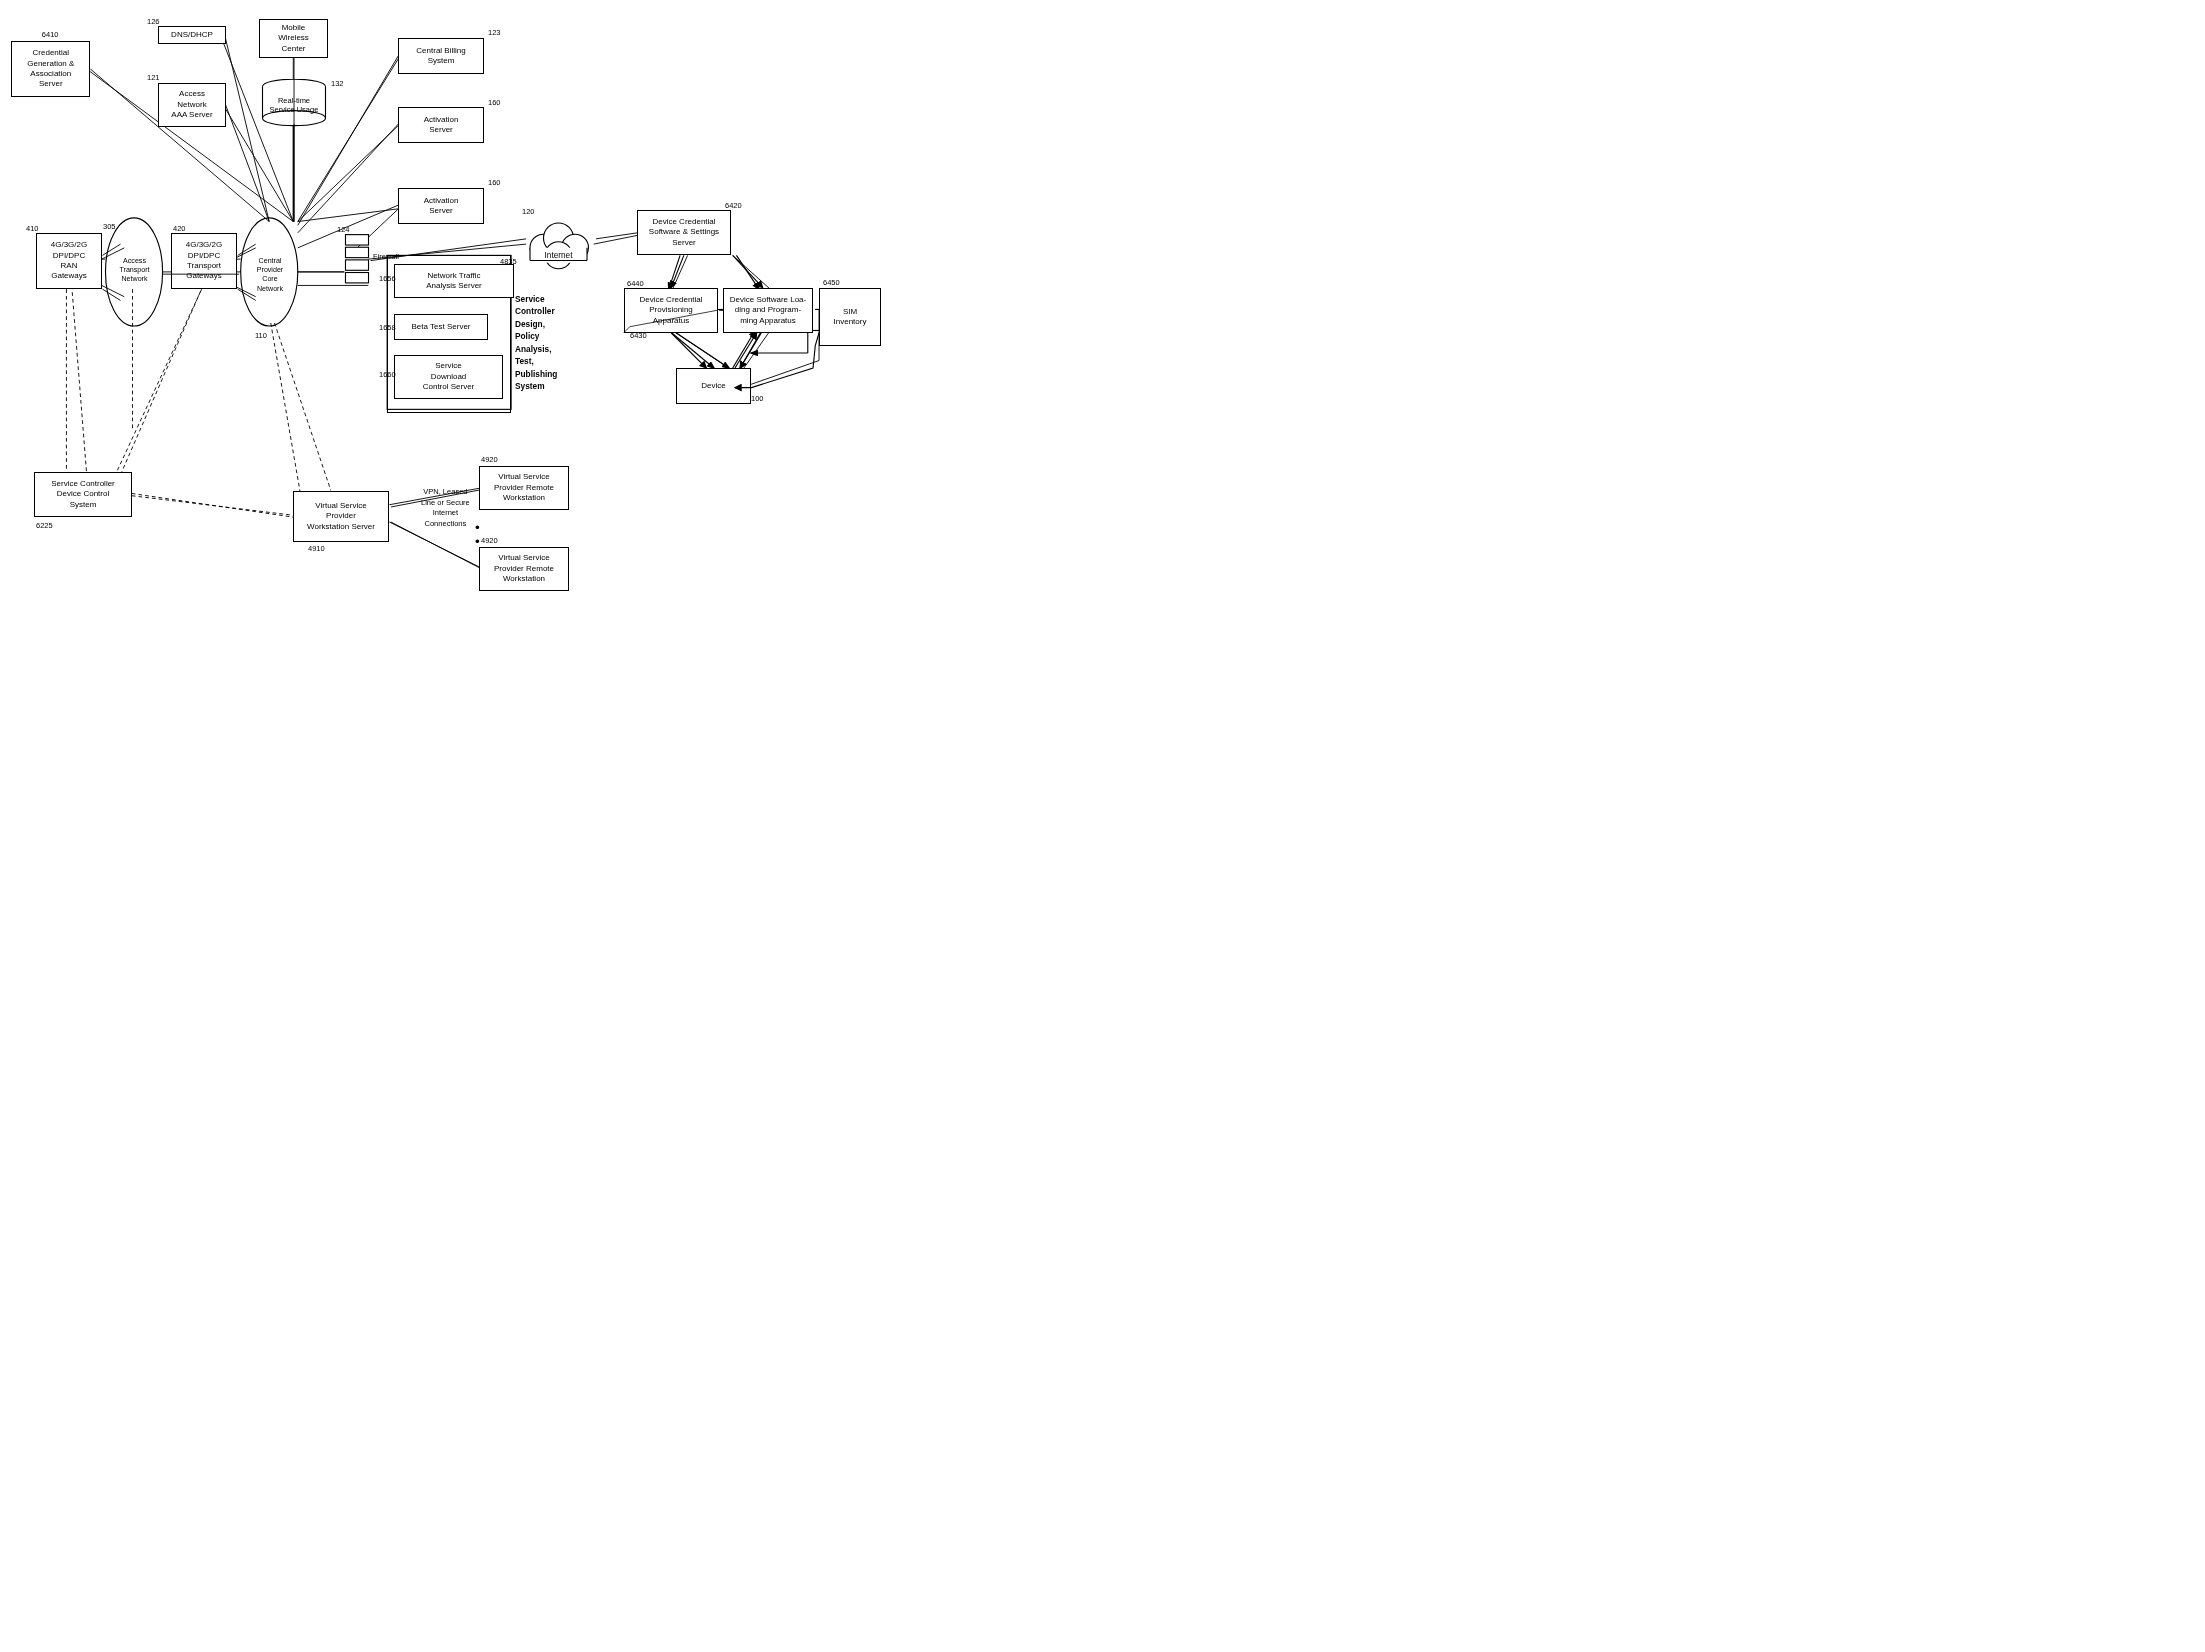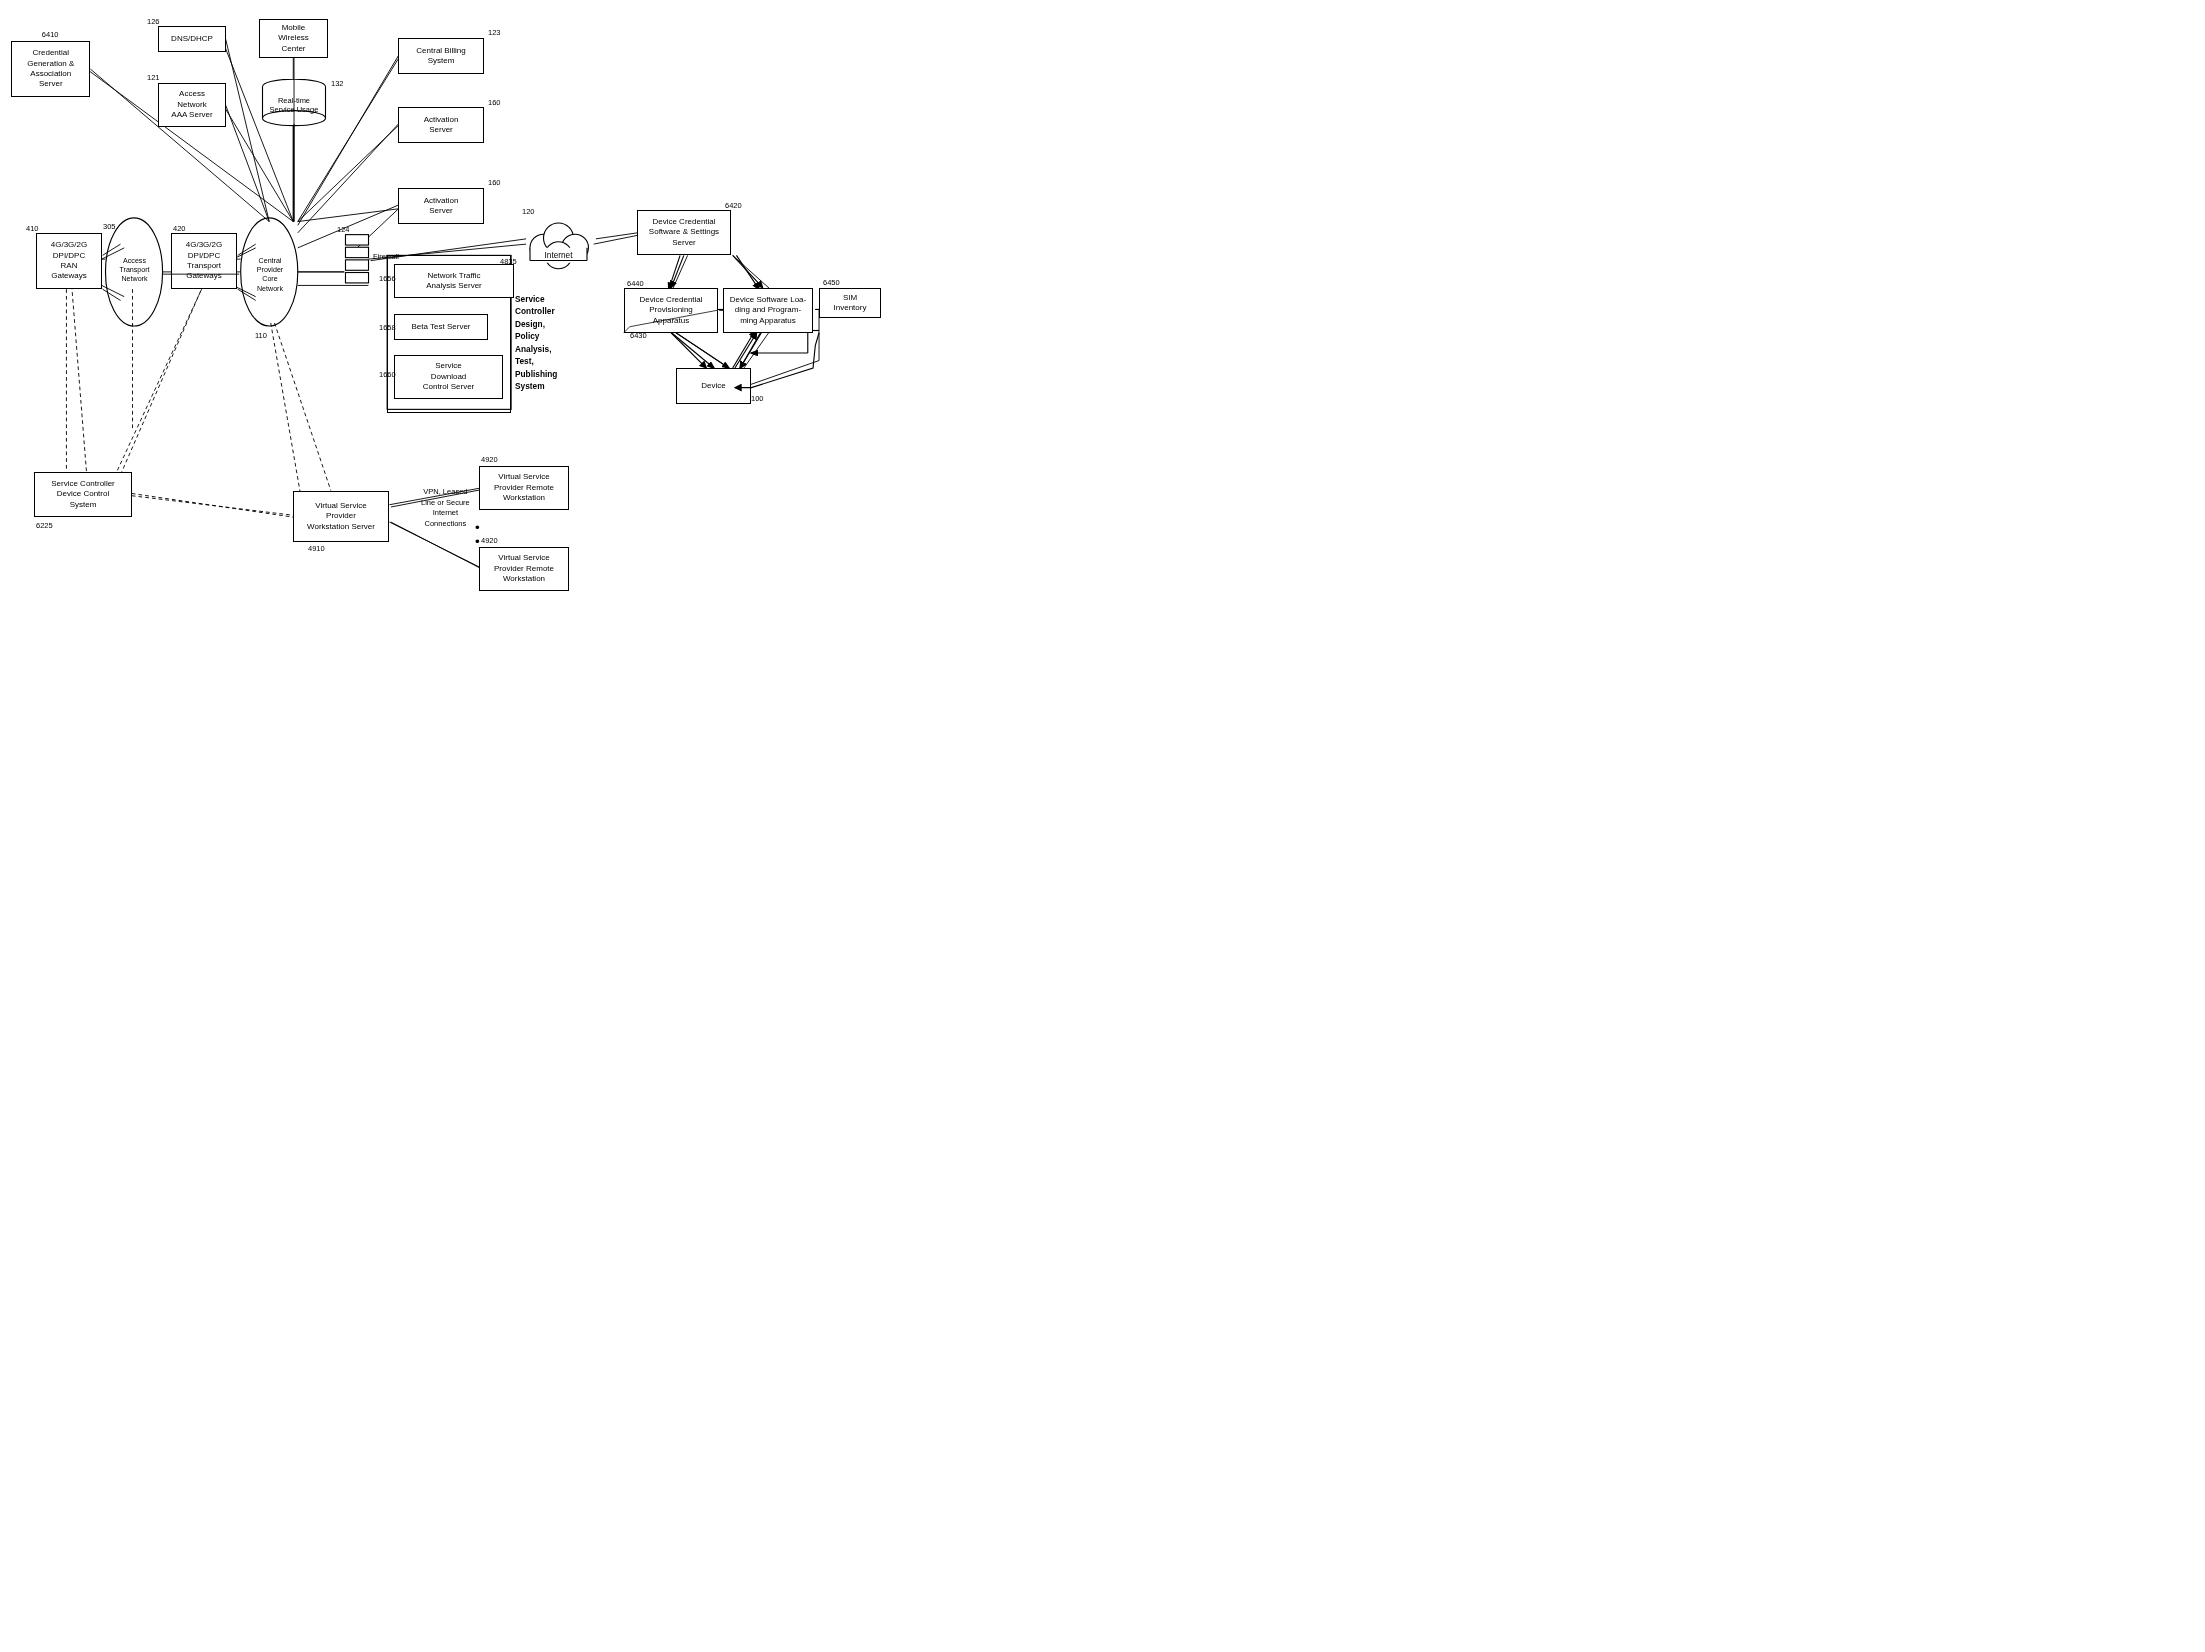--- a/index.html
+++ b/index.html
@@ -150,21 +150,21 @@
     <line x1="1015" y1="440" x2="985" y2="490" stroke="#000" stroke-width="1.5" marker-end="url(#arrow)"></line>
     <line x1="975" y1="490" x2="1005" y2="440" stroke="#000" stroke-width="1.5" marker-end="url(#arrow)"></line>
 
   </svg>
 
   <div class="box" style="left:11.3px;top:41px;width:79px;height:56px;">
     <span>Credential<br>Generation &amp;<br>Association<br>Server</span>
   </div>
   <div class="label" style="left:9.8px;top:30px;padding-left:32px;">6410</div>
 
-  <div class="box" style="left:158px;top:26px;width:68px;height:26px;">
+  <div class="box" style="left:158px;top:26px;width:68px;height:18px;">
     <span>DNS/DHCP</span>
   </div>
   <div class="label" style="left:147px;top:16.5px;">126</div>
 
   <div class="box" style="left:158px;top:83px;width:68px;height:44px;">
     <span>Access<br>Network<br>AAA Server</span>
   </div>
   <div class="label" style="left:147px;top:73px;">121</div>
 
   <div class="box" style="left:259px;top:19px;width:69px;height:39px;">
@@ -257,21 +257,21 @@
 
   <div class="box" style="left:624px;top:288px;width:94px;height:45px;">
     <span>Device Credential<br>Provisioning<br>Apparatus</span>
   </div>
   <div class="label" style="left:627px;top:279px;">6440</div>
 
   <div class="box" style="left:723px;top:288px;width:90px;height:45px;">
     <span>Device Software Loa-<br>ding and Program-<br>ming Apparatus</span>
   </div>
 
-  <div class="box" style="left:819px;top:288px;width:62px;height:30px;">
+  <div class="box" style="left:819px;top:288px;width:62px;height:58px;">
     <span>SIM<br>Inventory</span>
   </div>
   <div class="label" style="left:823px;top:278px;">6450</div>
 
   <div class="box" style="left:676px;top:368px;width:75px;height:36px;">
     <span>Device</span>
   </div>
   <div class="label" style="left:751px;top:394px;">100</div>
   <div class="label" style="left:630px;top:331px;">6430</div>
 

